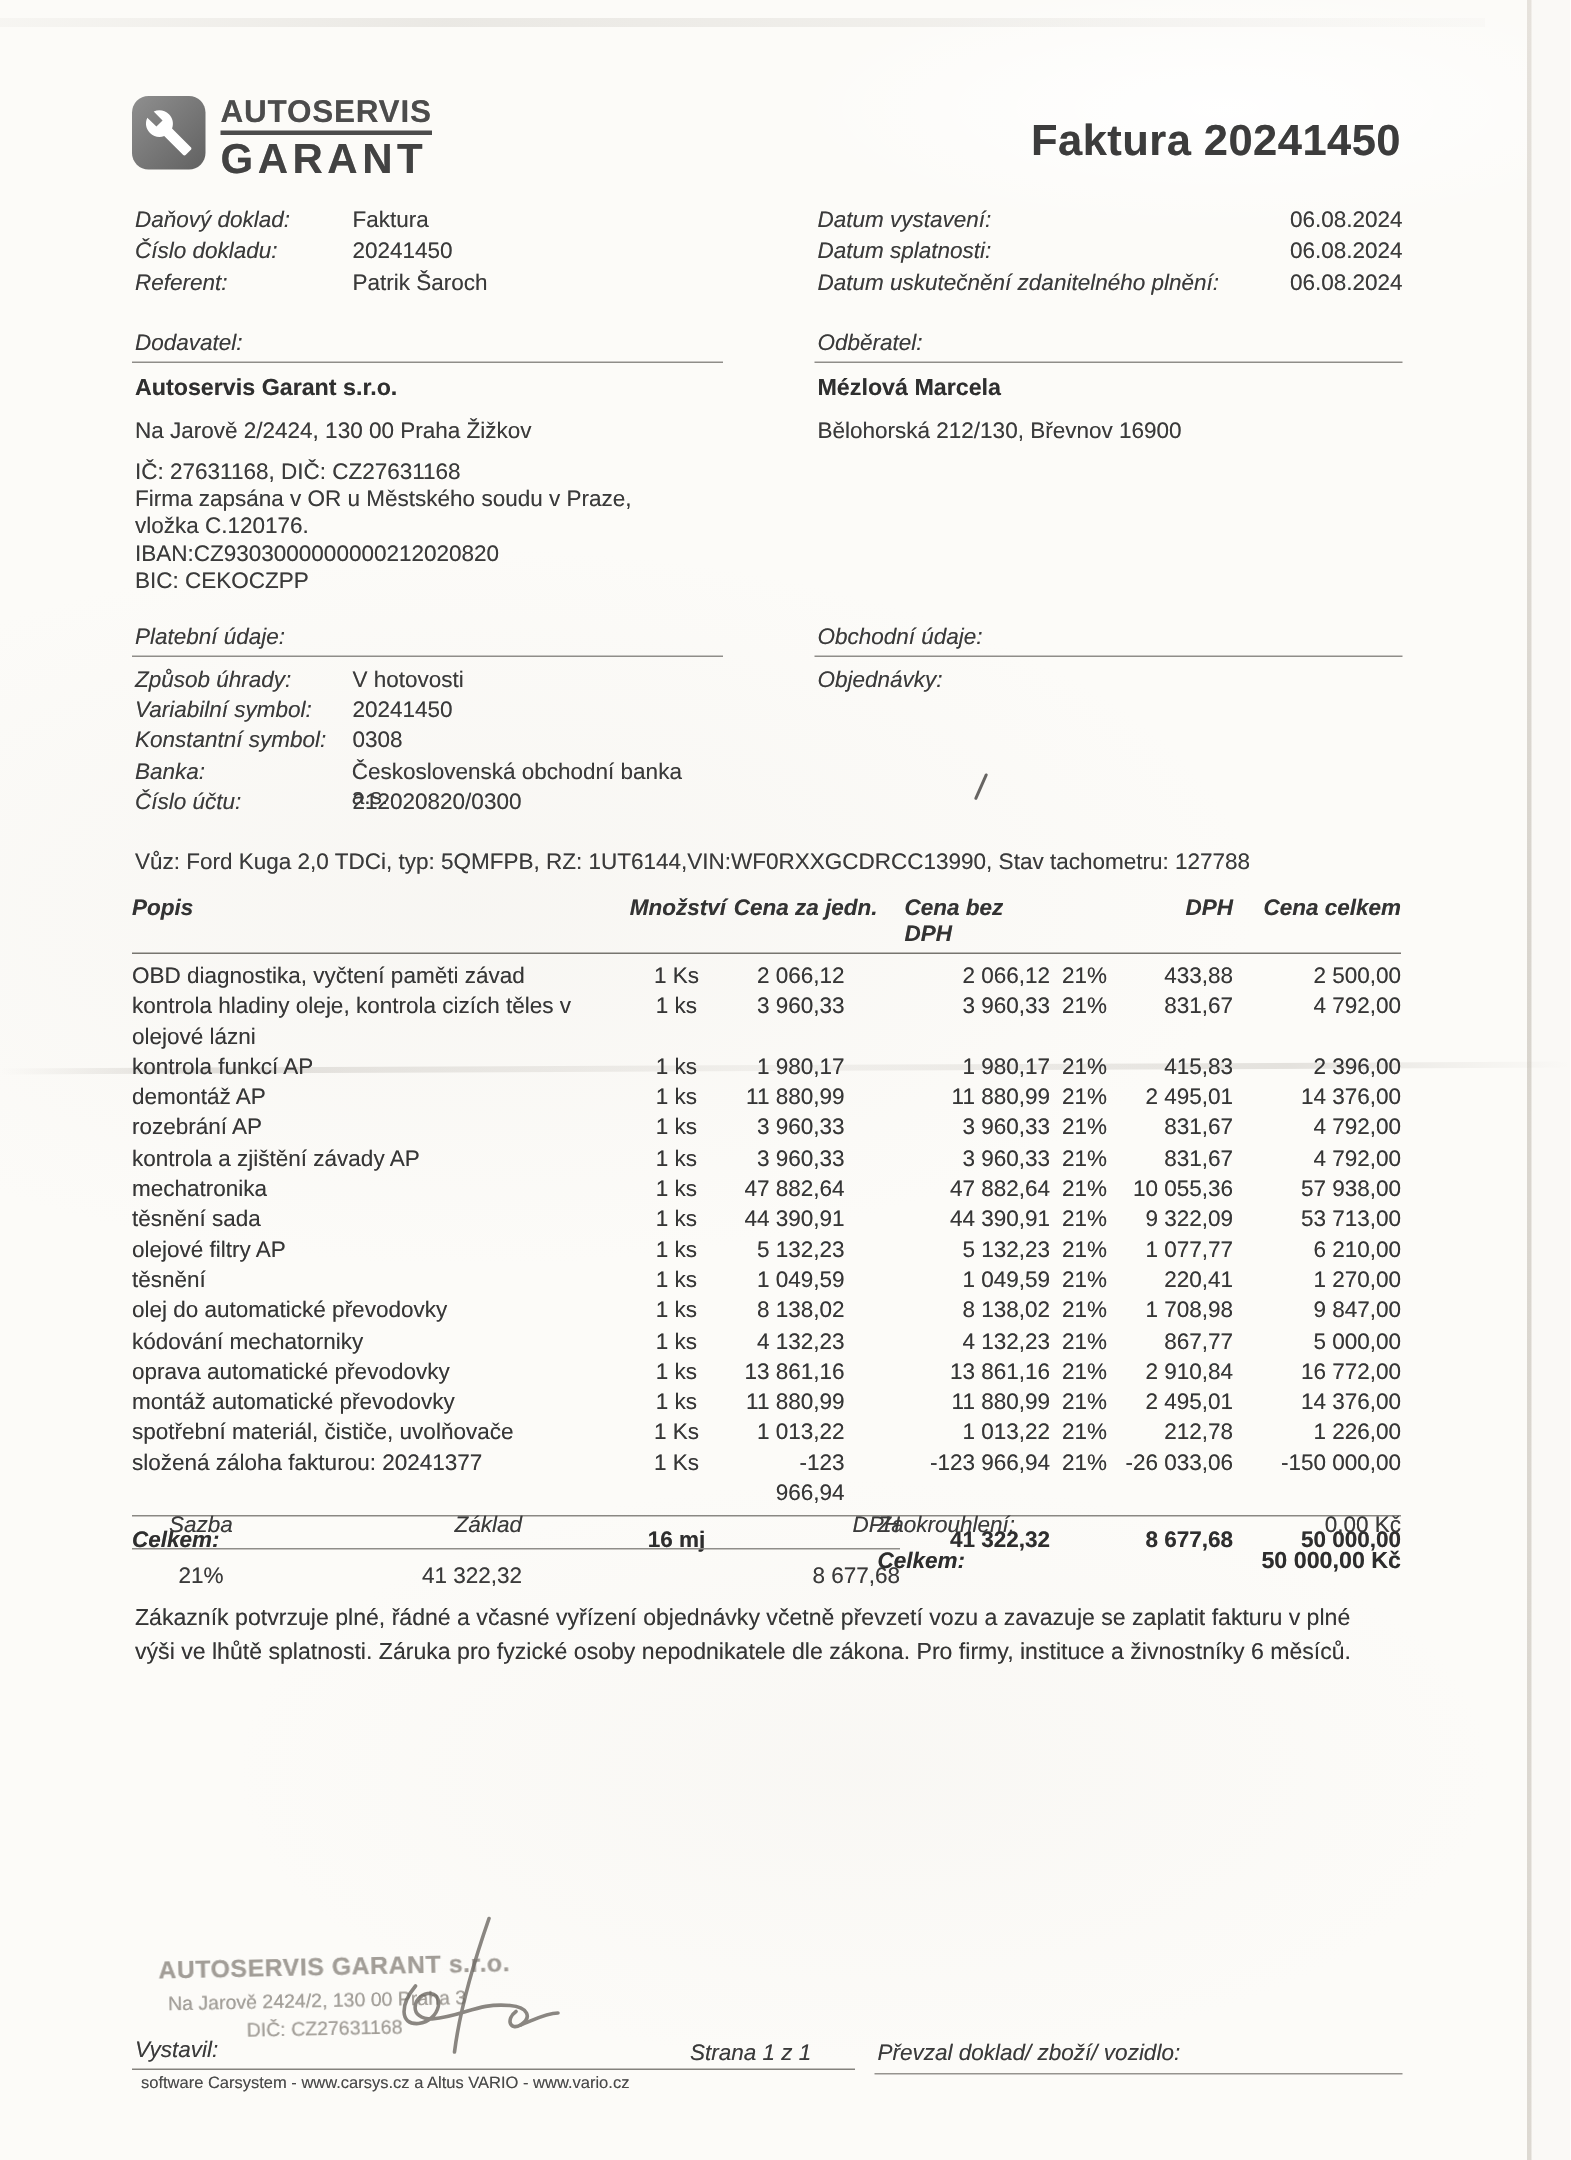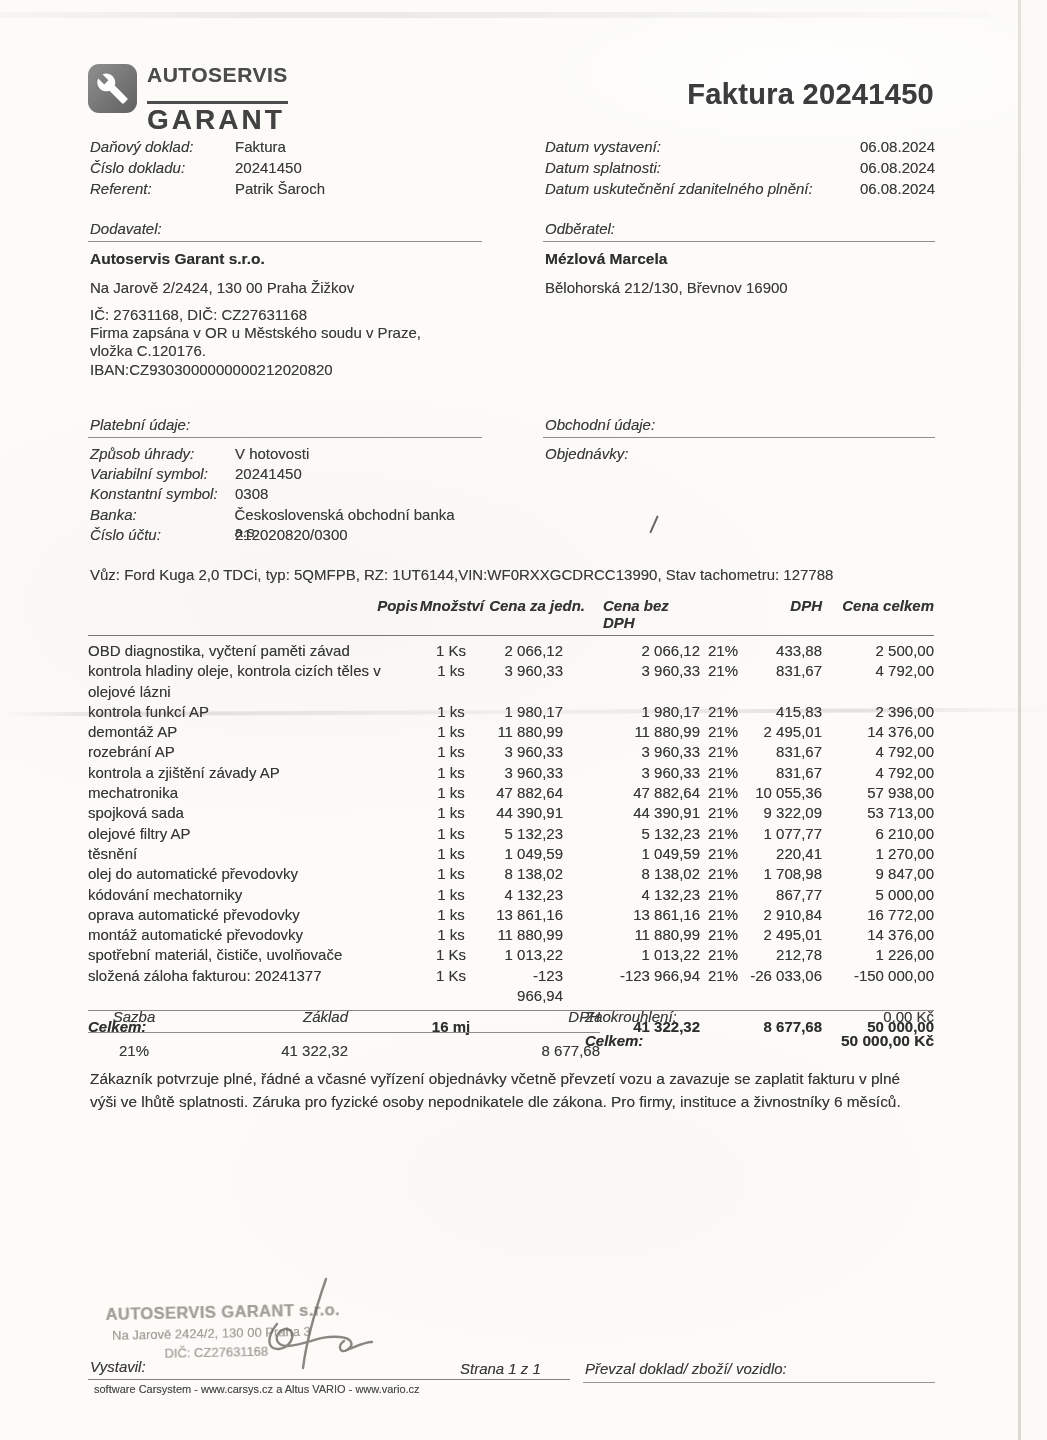--- a/index.html
+++ b/index.html
@@ -25,21 +25,21 @@
   .pen-mark{position:absolute; left:653px; top:515px; width:2.4px; height:19px; background:#4c4a48;
     transform:rotate(24deg); border-radius:2px; opacity:.85;}
 
   
   .logo{left:88px; top:64px; display:flex; align-items:flex-start; gap:10px;}
   .logo-badge{width:49px; height:49px; border-radius:11px;
     background:linear-gradient(135deg,#8f8f8f,#616161); display:flex; align-items:center; justify-content:center;}
   .logo-badge svg{width:33px; height:33px;}
   .logo-words{display:flex; flex-direction:column; line-height:1;}
   .logo-line1{font-size:21px; font-weight:800; letter-spacing:.5px; color:#4c4c4c;
-    border-bottom:3px solid #4c4c4c; padding-bottom:16px;}
+    border-bottom:3px solid #4c4c4c; padding-bottom:2px;}
   .logo-line2{font-size:28px; font-weight:800; letter-spacing:3px; color:#424242; margin-top:2px;}
 
   .invoice-title{top:78px; left:585px; width:349px; text-align:right;
     font-size:29px; font-weight:bold; color:#3c3c3c; letter-spacing:.3px;}
 
   
   .meta-left{left:90px; top:138px; width:392px;}
   .meta-right{left:545px; top:138px; width:390px;}
   .meta-row{display:flex; height:21px; font-size:15px; align-items:baseline;}
   .meta-left .lbl{width:145px; font-style:italic;}
@@ -61,21 +61,21 @@
   .pay-row .lbl{width:145px; font-style:italic; padding-left:2px;}
   .orders-label{font-size:15px; font-style:italic; margin:7px 0 0 2px;}
 
   .vehicle-line{left:90px; top:566px; width:870px; font-size:15px;}
 
   
   .items-table{left:88px; top:597px; width:846px;}
   .tgrid{display:grid; grid-template-columns:330px 66px 101px 115px 40px 82px 112px;}
   .thead{font-size:15px; font-style:italic; font-weight:bold; color:#333;
     padding-bottom:4px; border-bottom:1.6px solid #77756f;}
-  .h-desc{text-align:right;font-style:italic;} .h-qty,.h-unit,.h-dph,.h-total{text-align:right;}
+  .h-desc{text-align:left;font-style:italic;} .h-qty,.h-unit,.h-dph,.h-total{text-align:right;}
   .h-base{text-align:left; padding-left:18px;}
   .tbody{padding-top:5px;}
   .item-row{font-size:15px; line-height:20.3px; color:#363636;}
   .c-desc{text-align:left;}
   .c-qty{text-align:center;}
   .c-unit{text-align:right; padding-right:22px;}
   .c-base{text-align:right;}
   .c-vat{text-align:left; padding-left:8px;}
   .c-dph{text-align:right;}
   .c-total{text-align:right;}
@@ -187,20 +187,21 @@
   <div class="abs reg-block">
 
       <div>IČ: 27631168, DIČ: CZ27631168</div>
 
       <div>Firma zapsána v OR u Městského soudu v Praze,</div>
 
       <div>vložka C.120176.</div>
 
       <div>IBAN:CZ9303000000000212020820</div>
 
+      <div>BIC: CEKOCZPP</div>
     </div>
 
   <div class="abs pay-left">
     <div class="sec-label">Platební údaje:</div>
     <div class="pay-rows">
 
         <div class="pay-row">
           <span class="lbl">Způsob úhrady:</span>
           <span class="val">V hotovosti</span>
         </div>
@@ -309,21 +310,21 @@
           <span class="c-desc">mechatronika</span>
           <span class="c-qty">1 ks</span>
           <span class="c-unit">47 882,64</span>
           <span class="c-base">47 882,64</span>
           <span class="c-vat">21%</span>
           <span class="c-dph">10 055,36</span>
           <span class="c-total">57 938,00</span>
         </div>
 
         <div class="tgrid item-row">
-          <span class="c-desc">spojková sada</span>
+          <span class="c-desc">těsnění sada</span>
           <span class="c-qty">1 ks</span>
           <span class="c-unit">44 390,91</span>
           <span class="c-base">44 390,91</span>
           <span class="c-vat">21%</span>
           <span class="c-dph">9 322,09</span>
           <span class="c-total">53 713,00</span>
         </div>
 
         <div class="tgrid item-row">
           <span class="c-desc">olejové filtry AP</span>

